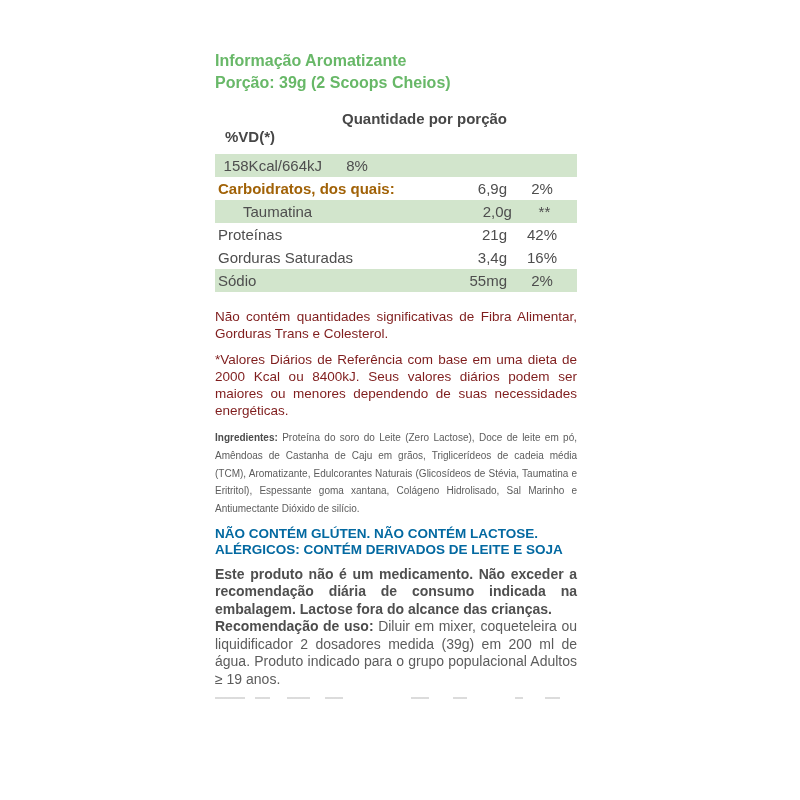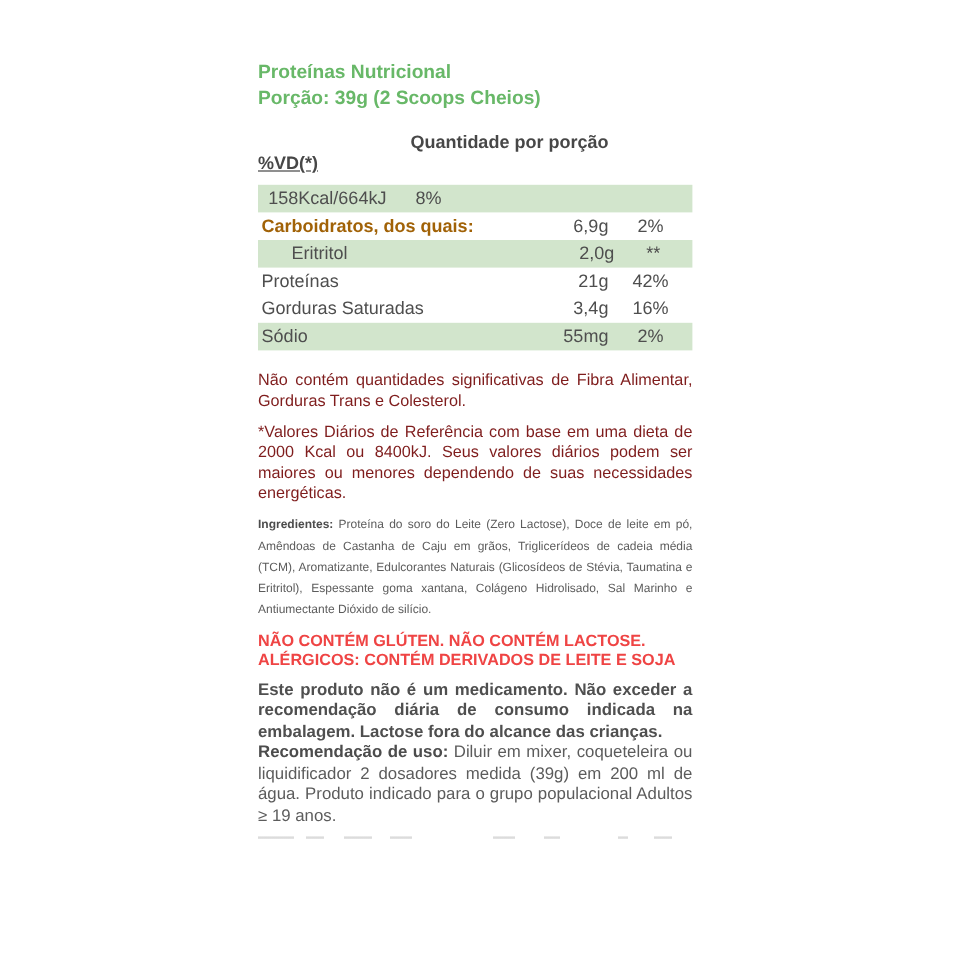--- a/index.html
+++ b/index.html
@@ -35,22 +35,21 @@
     color: #474747;
     line-height: 18px;
     flex-direction: column;
   }
   .table-header .qty-head {
     width: 292px;
     text-align: right;
   }
   .table-header .vd-head {
     width: 70px;
-    text-align: left;
-    text-decoration: underline;
+    text-align: center;
   }
   .nutri-table {
     margin-top: 8px;
   }
   .nutri-row {
     display: flex;
     align-items: center;
     height: 23px;
     font-size: 15px;
     color: #4e4e4e;
@@ -100,21 +99,21 @@
     line-height: 17.8px;
     text-align: justify;
   }
   .ingredients b, .usage b {
     color: #4c4c4c;
   }
   .allergens {
     margin-top: 8px;
     font-size: 13.5px;
     font-weight: bold;
-    color: #ef4444;
+    color: #0369a1;
     line-height: 16.5px;
   }
   .warning {
     margin-top: 7px;
     font-size: 14px;
     font-weight: bold;
     color: #4f4f4f;
     line-height: 17.5px;
     text-align: justify;
   }
@@ -143,41 +142,41 @@
     background-repeat: no-repeat;
   }
 </style>
 </head>
 <body>
 
 <div class="page">
   <div class="content">
 
     <div class="title">
-      <div>Proteínas Nutricional</div>
+      <div>Informação Aromatizante</div>
       <div>Porção: 39g (2 Scoops Cheios)</div>
     </div>
 
     <div class="table-header">
       <div class="qty-head">Quantidade por porção</div>
       <div class="vd-head">%VD(*)</div>
     </div>
 
     <div class="nutri-table">
       <div class="nutri-row shaded">
         <div class="cell-qty">158Kcal/664kJ</div>
         <div class="cell-vd">8%</div>
       </div>
       <div class="nutri-row">
         <div class="cell-name bold">Carboidratos, dos quais:</div>
         <div class="cell-qty">6,9g</div>
         <div class="cell-vd">2%</div>
       </div>
       <div class="nutri-row shaded">
-        <div class="cell-name indent">Eritritol</div>
+        <div class="cell-name indent">Taumatina</div>
         <div class="cell-qty">2,0g</div>
         <div class="cell-vd">**</div>
       </div>
       <div class="nutri-row">
         <div class="cell-name">Proteínas</div>
         <div class="cell-qty">21g</div>
         <div class="cell-vd">42%</div>
       </div>
       <div class="nutri-row">
         <div class="cell-name">Gorduras Saturadas</div>

